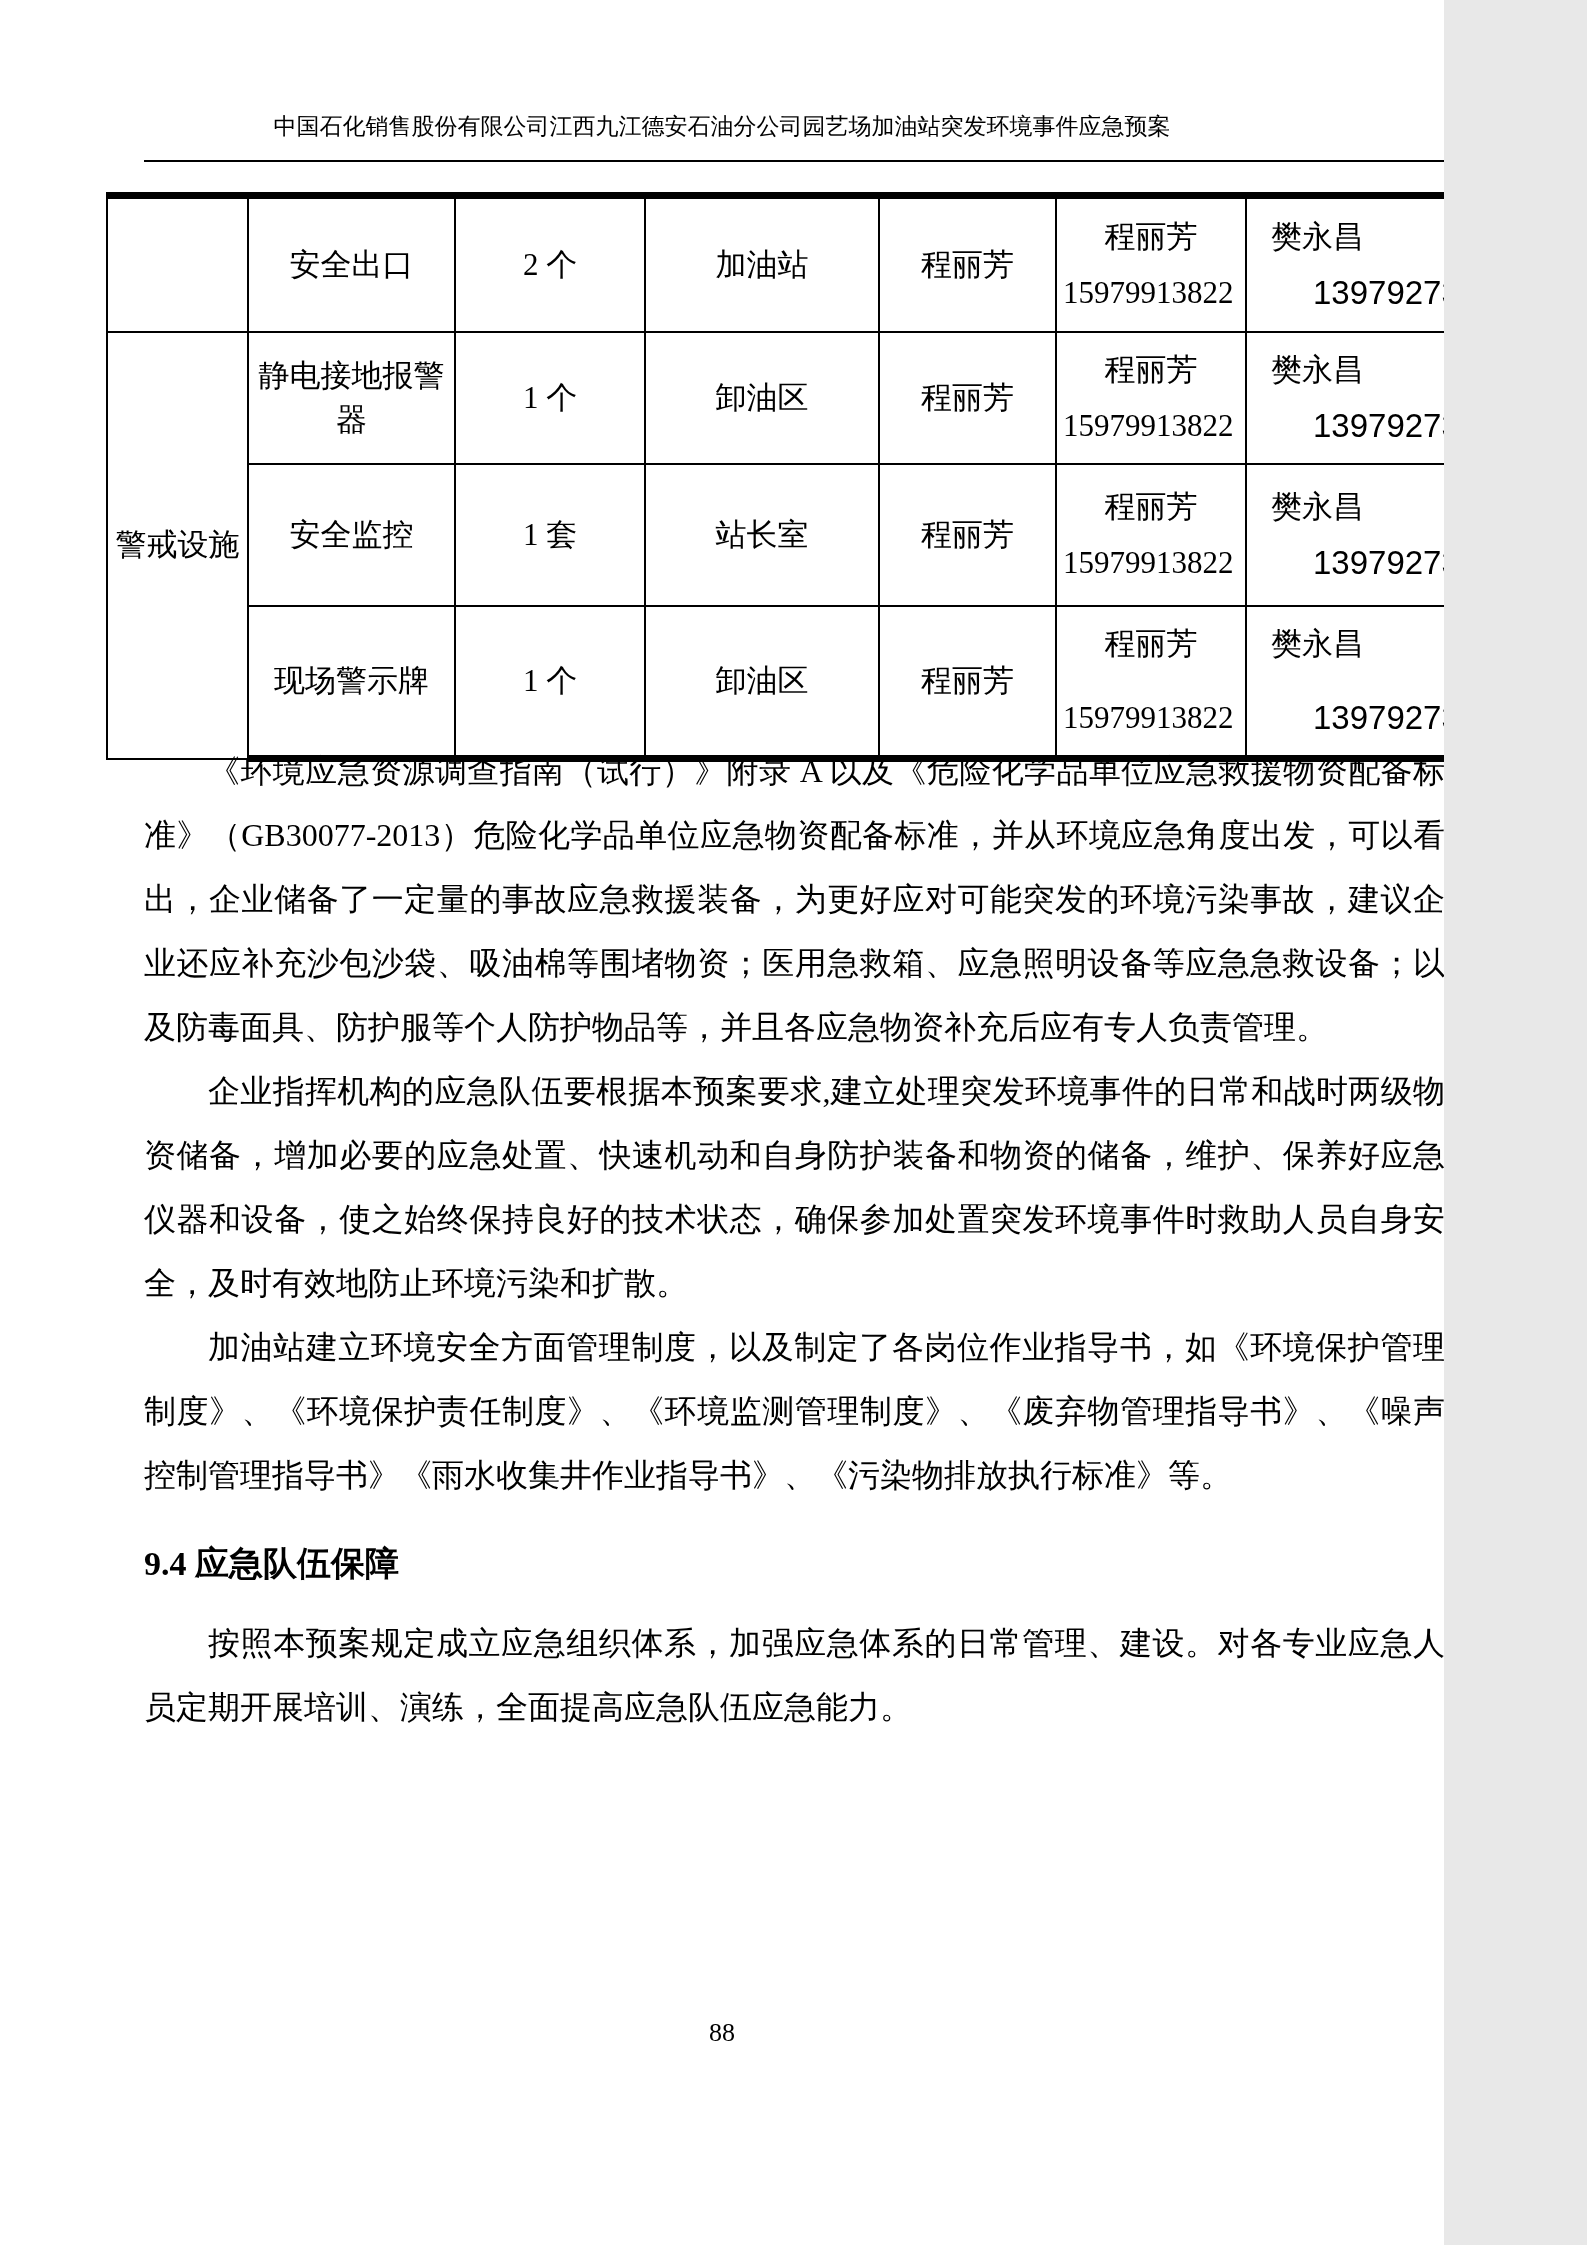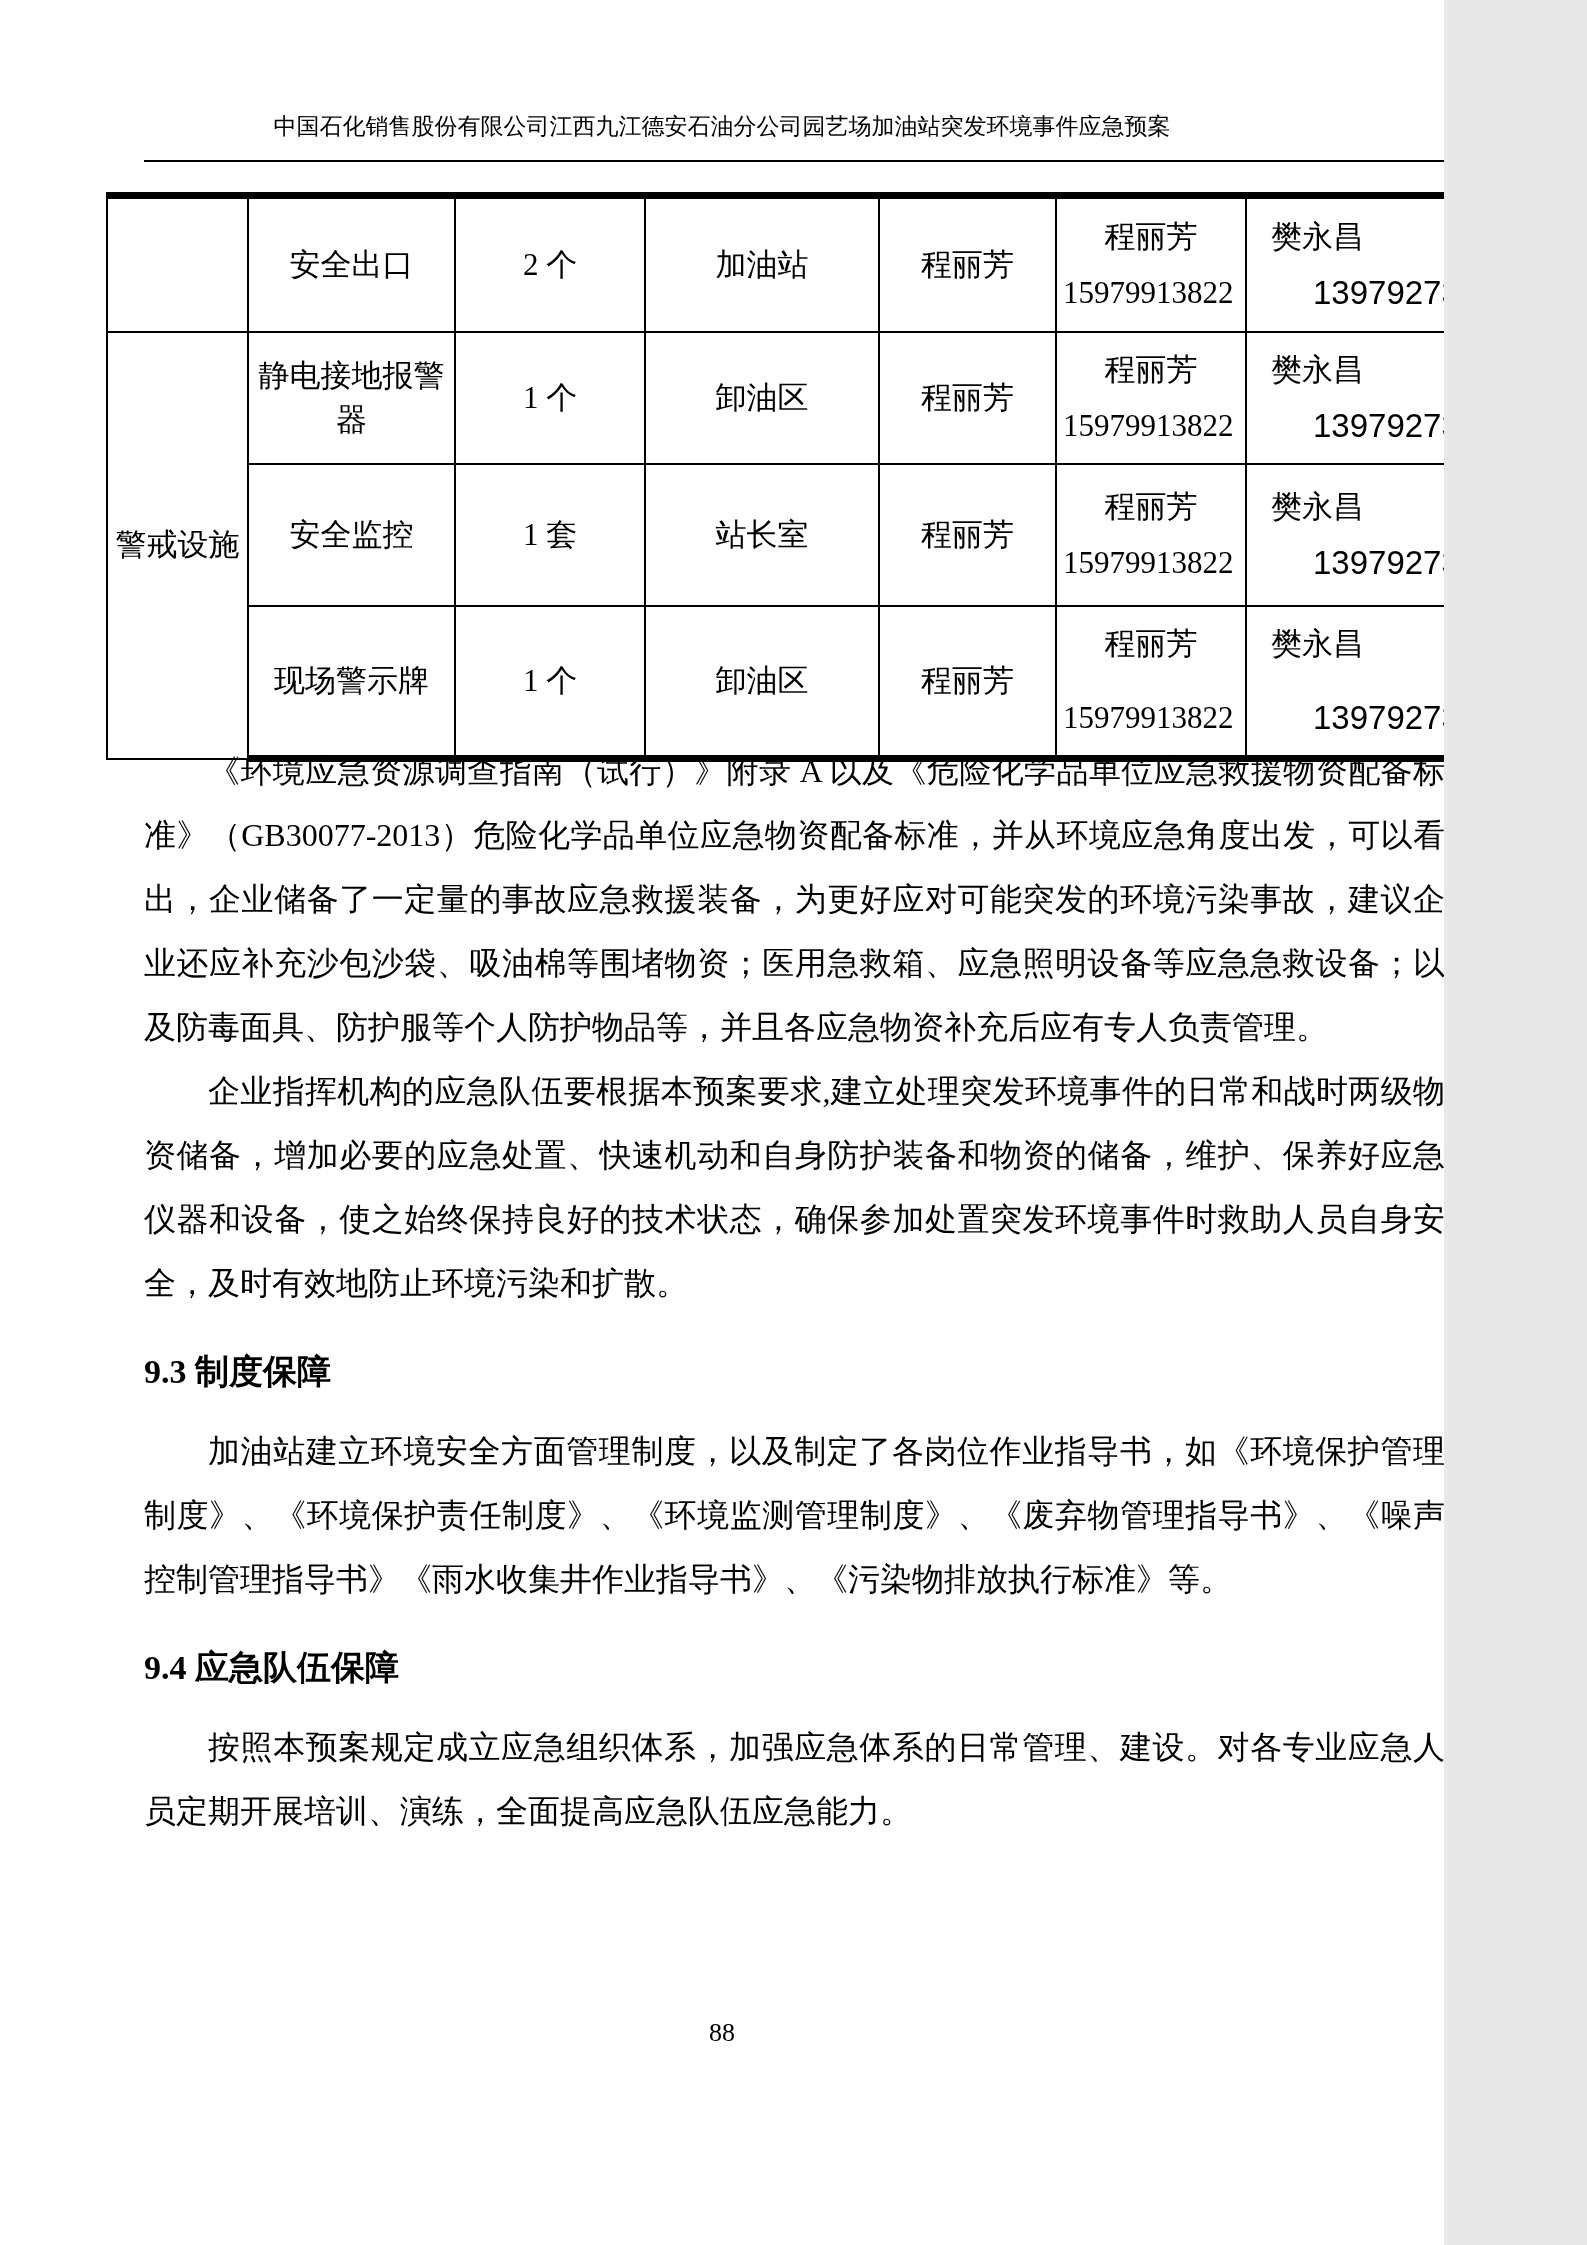--- a/index.html
+++ b/index.html
@@ -201,21 +201,20 @@
             <div class="contact-b-phone">13979273451</div>
           </div>
         </td>
       </tr>
     </tbody>
   </table>
 
   <div class="content">
     <p>《环境应急资源调查指南（试行）》附录 A 以及《危险化学品单位应急救援物资配备标准》（GB30077-2013）危险化学品单位应急物资配备标准，并从环境应急角度出发，可以看出，企业储备了一定量的事故应急救援装备，为更好应对可能突发的环境污染事故，建议企业还应补充沙包沙袋、吸油棉等围堵物资；医用急救箱、应急照明设备等应急急救设备；以及防毒面具、防护服等个人防护物品等，并且各应急物资补充后应有专人负责管理。</p>
     <p>企业指挥机构的应急队伍要根据本预案要求,建立处理突发环境事件的日常和战时两级物资储备，增加必要的应急处置、快速机动和自身防护装备和物资的储备，维护、保养好应急仪器和设备，使之始终保持良好的技术状态，确保参加处置突发环境事件时救助人员自身安全，及时有效地防止环境污染和扩散。</p>
-    <h2>9.3 制度保障</h2>
     <p>加油站建立环境安全方面管理制度，以及制定了各岗位作业指导书，如《环境保护管理制度》、《环境保护责任制度》、《环境监测管理制度》、《废弃物管理指导书》、《噪声控制管理指导书》《雨水收集井作业指导书》、《污染物排放执行标准》等。</p>
     <h2>9.4 应急队伍保障</h2>
     <p>按照本预案规定成立应急组织体系，加强应急体系的日常管理、建设。对各专业应急人员定期开展培训、演练，全面提高应急队伍应急能力。</p>
   </div>
 
   <div class="page-number">88</div>
 
 </div>
 
 </body></html>

